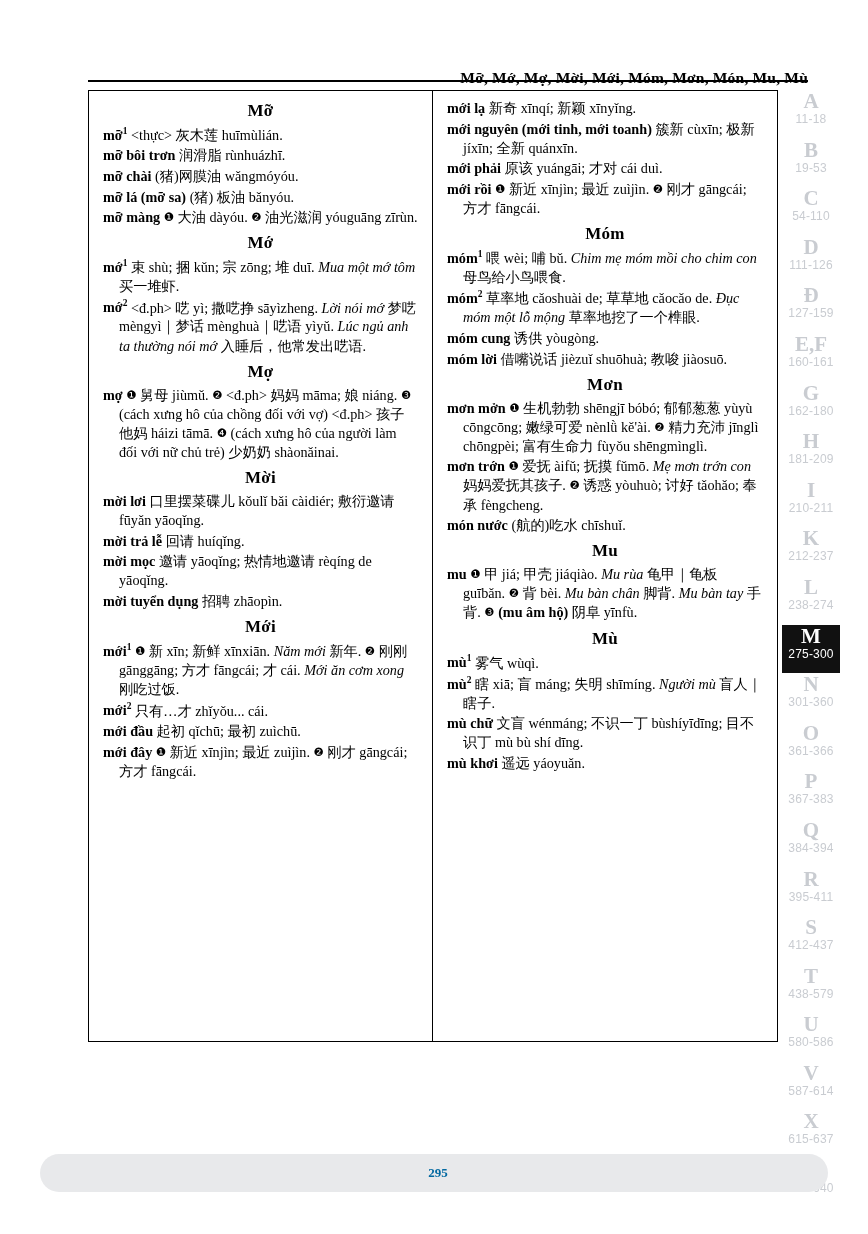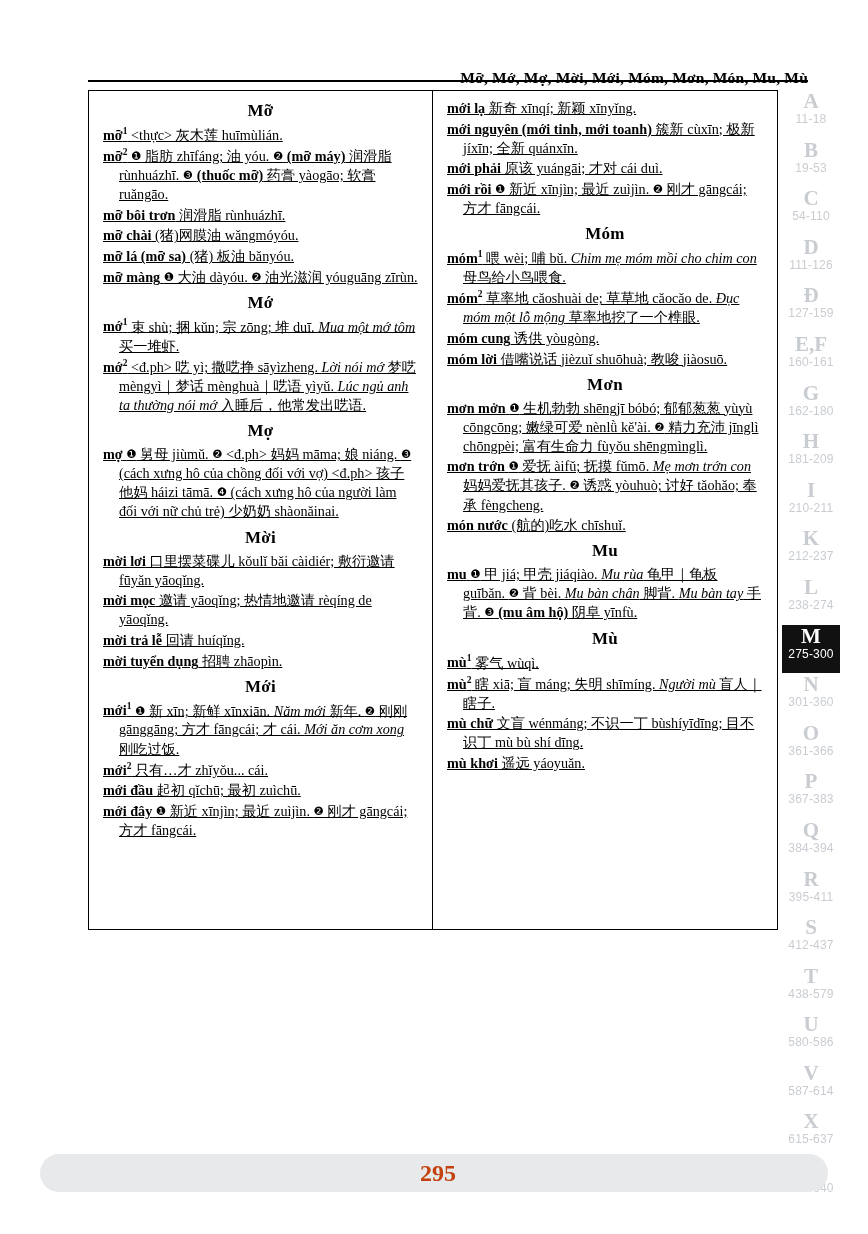--- a/index.html
+++ b/index.html
@@ -31,21 +31,21 @@
   .runrule {
     position: absolute;
     top: 80px; left: 88px; right: 60px;
     height: 2px; background: #000;
   }
 
   
   .frame {
     position: absolute;
     top: 90px; left: 88px;
-    width: 690px; height: 840px;
+    width: 690px; height: 952px;
     border: 1.5px solid #000;
     background: #fff;
   }
   .frame .colwrap {
     position: absolute;
     inset: 0;
     display: flex;
   }
   .col {
     width: 50%;
@@ -78,21 +78,21 @@
     font-size: 11.5px;
     vertical-align: 1px;
   }
   .entry .sup {
     font-size: 9.5px;
     vertical-align: super;
     font-weight: bold;
   }
 
   
-  .entry { padding-left: 0; text-indent: 0; text-decoration: underline; }
+  .entry { padding-left: 0; text-indent: 0; }
   .entry {
     padding-left: 16px;
     text-indent: -16px;
   }
 
   
   .thumb {
     position: absolute;
     top: 90px; right: 28px;
     width: 58px; height: 1046px;
@@ -133,51 +133,50 @@
     background: #e8e9eb;
     border-radius: 19px;
   }
   .footer .pageno {
     position: absolute;
     left: 8px; right: 0; top: 50%;
     transform: translateY(-50%);
     text-align: center;
     font-family: "Liberation Serif", serif;
     font-weight: bold;
-    font-size: 24px;
-    color: #c2410c;
+    font-size: 13px;
+    color: #0369a1;
   }
 </style>
 </head>
 <body>
 
 <div class="page">
 
   <div class="runhead">Mỡ, Mớ, Mợ, Mời, Mới, Móm, Mơn, Món, Mu, Mù</div>
   <div class="runrule"></div>
 
   <div class="frame">
     <div class="colwrap">
       <div class="col left">
           <div class="hw">Mỡ</div>
           <div class="entry"><span class="lem">mỡ<span class="sup">1</span></span> &lt;thực&gt; 灰木莲 huīmùlián.</div>
-          <div class="entry"><span class="lem">mỡ<span class="sup">2</span></span> <span class="num">❶</span> 脂肪 zhīfáng; 油 yóu. <span class="num">❷</span> <span class="lem">(mỡ máy)</span> 润滑脂 rùnhuázhī. <span class="num">❸</span> <span class="lem">(thuốc mỡ)</span> 药膏 yàogāo; 软膏 ruǎngāo.</div>
           <div class="entry"><span class="lem">mỡ bôi trơn</span> 润滑脂 rùnhuázhī.</div>
           <div class="entry"><span class="lem">mỡ chài</span> (猪)网膜油 wǎngmóyóu.</div>
           <div class="entry"><span class="lem">mỡ lá (mỡ sa)</span> (猪) 板油 bǎnyóu.</div>
           <div class="entry"><span class="lem">mỡ màng</span> <span class="num">❶</span> 大油 dàyóu. <span class="num">❷</span> 油光滋润 yóuguāng zīrùn.</div>
           <div class="hw">Mớ</div>
           <div class="entry"><span class="lem">mớ<span class="sup">1</span></span> 束 shù; 捆 kǔn; 宗 zōng; 堆 duī. <span class="it">Mua một mớ tôm</span> 买一堆虾.</div>
           <div class="entry"><span class="lem">mớ<span class="sup">2</span></span> &lt;đ.ph&gt; 呓 yì; 撒呓挣 sāyìzheng. <span class="it">Lời nói mớ</span> 梦呓 mèngyì｜梦话 mènghuà｜呓语 yìyǔ. <span class="it">Lúc ngủ anh ta thường nói mớ</span> 入睡后，他常发出呓语.</div>
           <div class="hw">Mợ</div>
           <div class="entry"><span class="lem">mợ</span> <span class="num">❶</span> 舅母 jiùmǔ. <span class="num">❷</span> &lt;đ.ph&gt; 妈妈 māma; 娘 niáng. <span class="num">❸</span> (cách xưng hô của chồng đối với vợ) &lt;đ.ph&gt; 孩子他妈 háizi tāmā. <span class="num">❹</span> (cách xưng hô của người làm đối với nữ chủ trẻ) 少奶奶 shàonǎinai.</div>
           <div class="hw">Mời</div>
           <div class="entry"><span class="lem">mời lơi</span> 口里摆菜碟儿 kǒulǐ bǎi càidiér; 敷衍邀请 fūyǎn yāoqǐng.</div>
+          <div class="entry"><span class="lem">mời trả lễ</span> 回请 huíqǐng.</div>
           <div class="entry"><span class="lem">mời mọc</span> 邀请 yāoqǐng; 热情地邀请 rèqíng de yāoqǐng.</div>
-          <div class="entry"><span class="lem">mời trả lễ</span> 回请 huíqǐng.</div>
           <div class="entry"><span class="lem">mời tuyển dụng</span> 招聘 zhāopìn.</div>
           <div class="hw">Mới</div>
           <div class="entry"><span class="lem">mới<span class="sup">1</span></span> <span class="num">❶</span> 新 xīn; 新鲜 xīnxiān. <span class="it">Năm mới</span> 新年. <span class="num">❷</span> 刚刚 gānggāng; 方才 fāngcái; 才 cái. <span class="it">Mới ăn cơm xong</span> 刚吃过饭.</div>
           <div class="entry"><span class="lem">mới<span class="sup">2</span></span> 只有…才 zhǐyǒu... cái.</div>
           <div class="entry"><span class="lem">mới đầu</span> 起初 qǐchū; 最初 zuìchū.</div>
           <div class="entry"><span class="lem">mới đây</span> <span class="num">❶</span> 新近 xīnjìn; 最近 zuìjìn. <span class="num">❷</span> 刚才 gāngcái; 方才 fāngcái.</div>
         </div>
       <div class="col right">
           <div class="entry"><span class="lem">mới lạ</span> 新奇 xīnqí; 新颖 xīnyǐng.</div>
           <div class="entry"><span class="lem">mới nguyên (mới tinh, mới toanh)</span> 簇新 cùxīn; 极新 jíxīn; 全新 quánxīn.</div>

